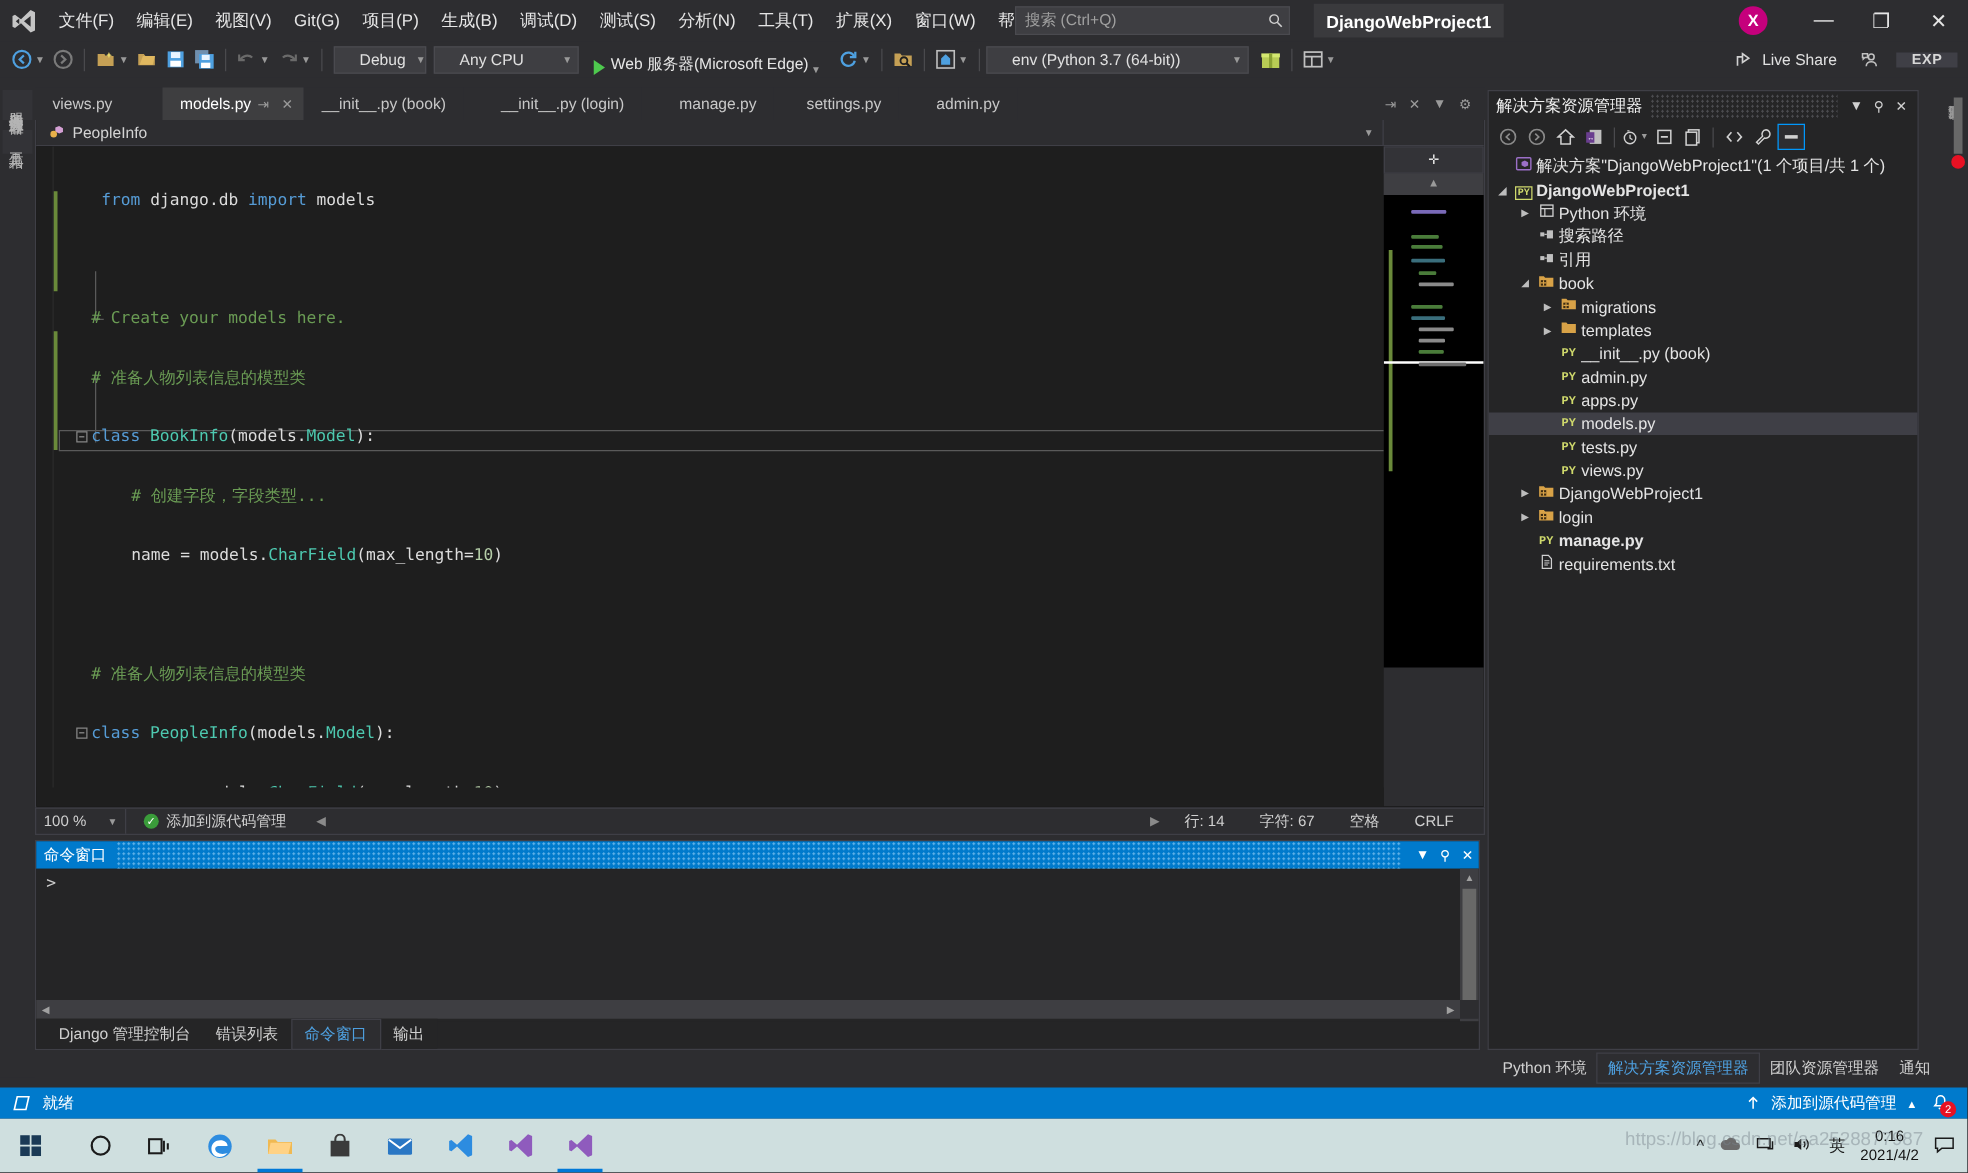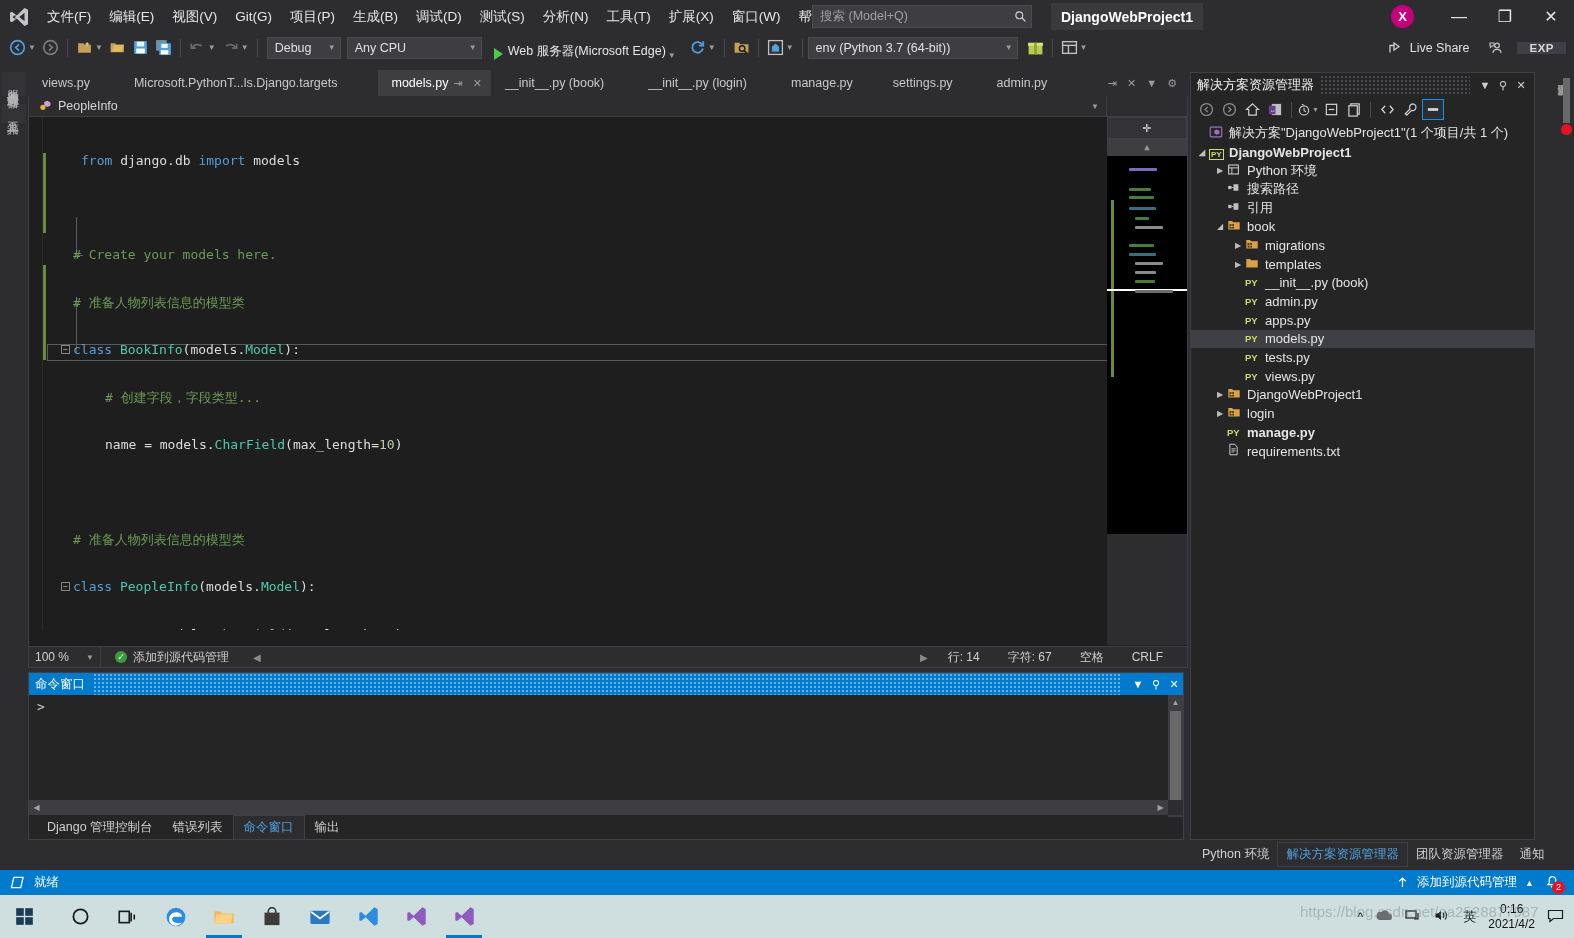--- a/index.html
+++ b/index.html
@@ -45,21 +45,21 @@
   
   .toolbar {
     position: absolute; left: 0; top: 33px; width: 1574px; height: 29px;
     background: #2d2d30; display: flex; align-items: center; padding-left: 6px;
   }
   .tb-item { height: 24px; display: flex; align-items: center; padding: 0 3px; color: #d0d0d0; }
   .tb-sep { width: 1px; height: 18px; background: #4a4a4d; margin: 0 5px; }
   .caret { font-size: 8px; color: #9a9a9a; margin-left: 2px; }
   .combo {
     height: 22px; background: #3e3e42; border: 1px solid #4a4a4f; color: #e0e0e0;
-    font-size: 12.5px; display: flex; align-items: center; padding: 0 4px 0 7px;
+    font-size: 12.5px; display: flex; align-items: center; padding: 0 4px 0 20px;
   }
   .combo .lbl { flex: 1; white-space: nowrap; }
   .combo .dd { color: #9a9a9a; font-size: 8px; padding-left: 8px; }
   .run-btn { display: flex; align-items: flex-end; color: #e6e6e6; font-size: 12.5px; height: 24px; padding: 0 4px; }
   .tri { width: 0; height: 0; border-left: 9px solid #4ec94e; border-top: 6px solid transparent; border-bottom: 6px solid transparent; margin-right: 5px; }
   .liveshare { display: flex; align-items: center; color: #e0e0e0; font-size: 12.5px; height: 24px; padding: 0 6px; }
   .exp-btn {
     background: #3f3f46; color: #d7d7d7; font-size: 11.5px; font-weight: bold;
     padding: 0 12px; letter-spacing: .5px;
   }
@@ -200,21 +200,21 @@
     display: flex; align-items: center; padding: 0 3px 0 7px;
   }
   .se-search .ph { flex: 1; color: #8f8f8f; font-size: 12.5px; }
   .se-tree { padding-top: 2px; }
   .tr {
     display: flex; align-items: center; height: 18.7px; color: #e4e4e4; font-size: 13px;
     white-space: nowrap; padding-right: 4px;
   }
   .tr.selected { background: #3f3f46; }
   .tr .arrow { width: 14px; text-align: center; color: #bdbdbd; font-size: 8px; }
-  .tr .ico { width: 20px; text-align: left; }
+  .tr .ico { width: 20px; text-align: center; font-family: Liberation Mono, monospace; }
   .tr.bold { font-weight: bold; }
   .py-ico { color: #cfd96c; font-size: 9.5px; font-weight: bold; font-family: "Liberation Sans", sans-serif; }
 
   
   .statusbar {
     position: absolute; left: 0; top: 870px; width: 1574px; height: 25px;
     background: #007acc; display: flex; align-items: center; color: #ffffff; font-size: 12.5px;
   }
   .sb-left { display: flex; align-items: center; gap: 9px; padding-left: 10px; }
   .sb-right { margin-left: auto; display: flex; align-items: center; gap: 8px; padding-right: 12px; }
@@ -267,21 +267,21 @@
       <div class="menu-item">调试(D)</div>
       <div class="menu-item">测试(S)</div>
       <div class="menu-item">分析(N)</div>
       <div class="menu-item">工具(T)</div>
       <div class="menu-item">扩展(X)</div>
       <div class="menu-item">窗口(W)</div>
       <div class="menu-item">帮助(H)</div>
     </div>
 
     <div class="search-box">
-      <div class="ph">搜索 (Model+Q)</div>
+      <div class="ph">搜索 (Ctrl+Q)</div>
       <svg width="13" height="13" viewBox="0 0 16 16">
           <circle cx="6.5" cy="6.5" r="4.2" fill="none" stroke="#d0d0d0" stroke-width="1.4"></circle>
           <line x1="9.6" y1="9.6" x2="14" y2="14" stroke="#d0d0d0" stroke-width="1.6"></line>
         </svg>
     </div>
 
     <div class="proj-title">DjangoWebProject1</div>
 
     <div class="titlebar-right">
       <div class="acct">X</div>
@@ -348,21 +348,21 @@
           <path d="M13.8 4.4v4.2H9.6" fill="none" stroke="#6a6a6a" stroke-width="1.6"></path>
         </svg>
       <span class="caret">▼</span>
     </div>
     <div class="tb-sep"></div>
 
     <div class="combo" style="width:74px;margin-left:4px;">
       <span class="lbl">Debug</span>
       <span class="dd">▼</span>
     </div>
-    <div class="combo" style="width:135px;margin-left:6px;">
+    <div class="combo" style="width:116px;margin-left:6px;">
       <span class="lbl">Any CPU</span>
       <span class="dd">▼</span>
     </div>
 
     <div class="run-btn" style="margin-left:8px;">
       <span class="tri"></span>
       <span>Web 服务器(Microsoft Edge)</span>
       <span class="caret">▼</span>
     </div>
 
@@ -432,23 +432,20 @@
   </div>
 
   <div class="leftdock">
     <div class="vtab">服务器资源管理器</div>
     <div class="vtab">工具箱</div>
   </div>
 
   <div class="tabbar">
     <div class="tab">
         <span>views.py</span>
-      </div>
-    <div class="tab" style="padding-left:30px;">
-        <span>Microsoft.PythonT...ls.Django.targets</span>
       </div>
     <div class="tab active" style="margin-left:26px;">
       <span>models.py</span>
       <span class="pin">⇥</span>
       <span class="x">✕</span>
     </div>
     <div class="tab">
         <span>__init__.py (book)</span>
       </div>
     <div class="tab" style="padding-left:30px;">

